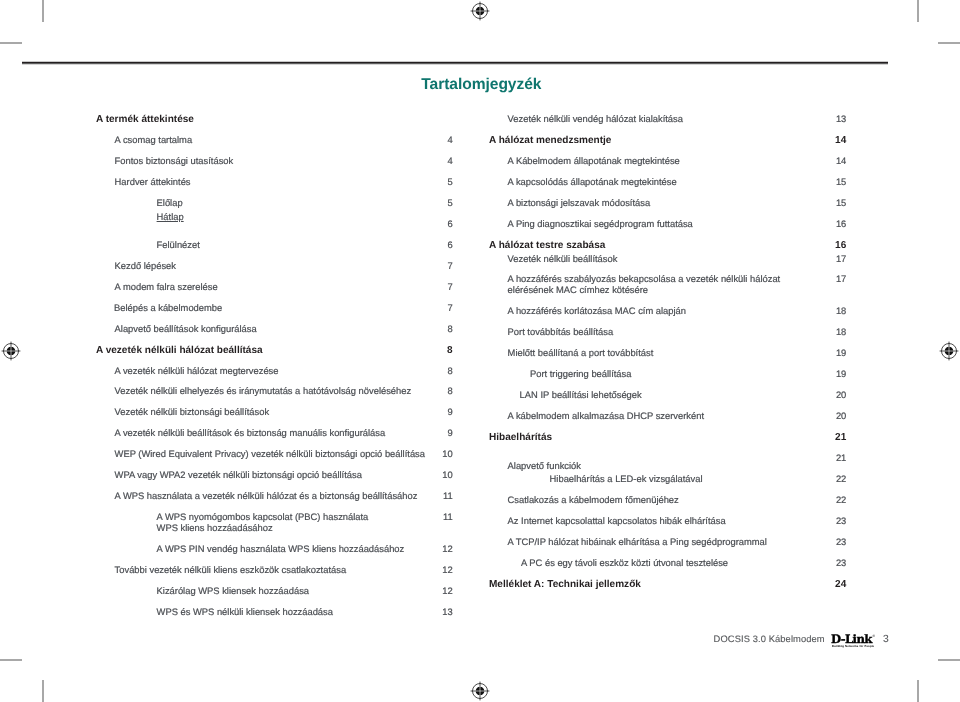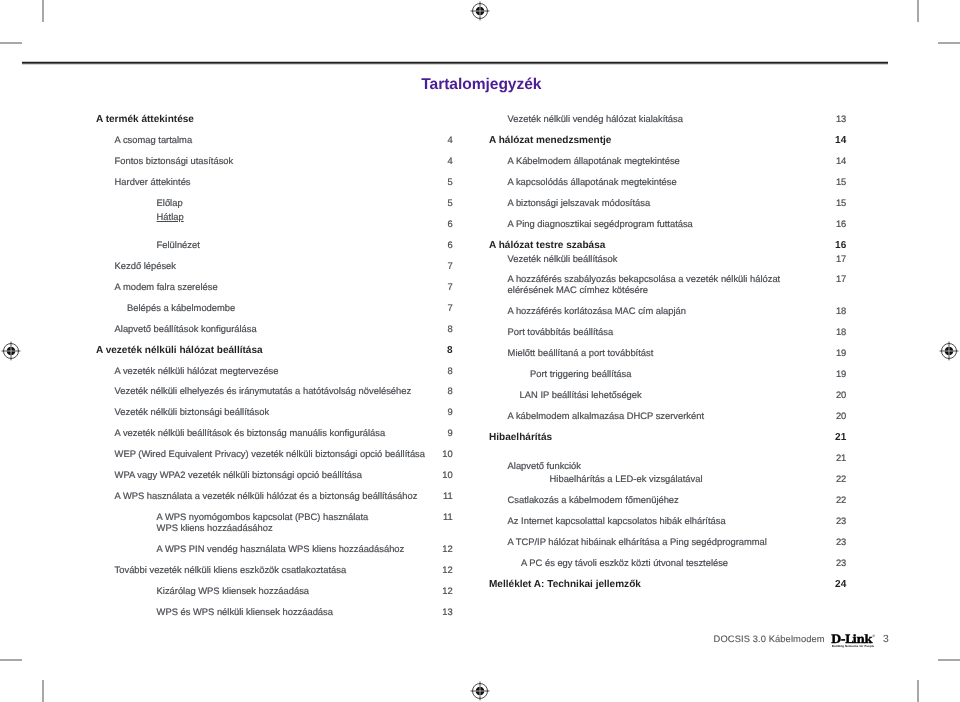--- a/index.html
+++ b/index.html
@@ -7,21 +7,21 @@
   .page *{transform:translateZ(0);}
   html,body{margin:0;padding:0;background:#ffffff;}
   body{width:960px;height:702px;overflow:hidden;
        font-family:"Liberation Sans", sans-serif;
        -webkit-font-smoothing:antialiased;text-rendering:geometricPrecision;font-kerning:normal;}
   .page{position:relative;width:960px;height:702px;background:#fff;transform:translateZ(0);}
   .cropmark{position:absolute;background:#a8a8a8;}
   .regmark{position:absolute;width:24px;height:24px;}
   .regsvg{display:block;}
   .rule{position:absolute;background:#231f20;}
-  .page-title{position:absolute;font-weight:bold;color:#4c1d95;font-size:15.6px;
+  .page-title{position:absolute;font-weight:bold;color:#0f766e;font-size:15.6px;
               letter-spacing:-0.05px;white-space:nowrap;}
   .toc-entry{position:absolute;white-space:pre;}
   .toc-entry.lvl1{font-weight:bold;color:#231f20;font-size:10.05px;}
   .toc-entry.lvl2,.toc-entry.lvl3{font-weight:normal;color:#494c51;font-size:9.37px;
                                   -webkit-text-stroke:0.2px #494c51;}
   .toc-page{position:absolute;text-align:right;white-space:nowrap;}
   .toc-page.lvl1{font-weight:bold;color:#231f20;font-size:10.05px;}
   .toc-page.lvl2,.toc-page.lvl3{font-weight:normal;color:#494c51;font-size:9.37px;
                                 -webkit-text-stroke:0.2px #494c51;}
   .foot-text{position:absolute;color:#56585b;font-size:9.35px;white-space:nowrap;letter-spacing:0.1px;-webkit-text-stroke:0.12px #56585b;}
@@ -125,21 +125,21 @@
       <div class="toc-entry lvl3" style="left: 156.6px; top: 198.02px;">Előlap</div>
       <div class="toc-page lvl3" style="left: 412.6px; width: 40px; top: 198.02px;">5</div>
       <div class="toc-entry lvl3" style="left: 156.6px; top: 212px; text-decoration: underline;">Hátlap</div>
       <div class="toc-page lvl3" style="left: 412.6px; width: 40px; top: 218.96px;">6</div>
       <div class="toc-entry lvl3" style="left: 156.6px; top: 239.9px;">Felülnézet</div>
       <div class="toc-page lvl3" style="left: 412.6px; width: 40px; top: 239.9px;">6</div>
       <div class="toc-entry lvl2" style="left: 114.6px; top: 260.84px;">Kezdő lépések</div>
       <div class="toc-page lvl2" style="left: 412.6px; width: 40px; top: 260.84px;">7</div>
       <div class="toc-entry lvl2" style="left: 114.6px; top: 281.78px;">A modem falra szerelése</div>
       <div class="toc-page lvl2" style="left: 412.6px; width: 40px; top: 281.78px;">7</div>
-      <div class="toc-entry lvl2" style="left: 127px; top: 302.72px;">Belépés a kábelmodembe</div>
+      <div class="toc-entry lvl2" style="left: 114px; top: 302.72px;">Belépés a kábelmodembe</div>
       <div class="toc-page lvl2" style="left: 412.6px; width: 40px; top: 302.72px;">7</div>
       <div class="toc-entry lvl2" style="left: 114.6px; top: 323.66px;">Alapvető beállítások konfigurálása</div>
       <div class="toc-page lvl2" style="left: 412.6px; width: 40px; top: 323.66px;">8</div>
       <div class="toc-entry lvl1" style="left: 96px; top: 344.69px;">A vezeték nélküli hálózat beállítása</div>
       <div class="toc-page lvl1" style="left: 412.6px; width: 40px; top: 344.69px;">8</div>
       <div class="toc-entry lvl2" style="left: 114.6px; top: 365.54px;">A vezeték nélküli hálózat megtervezése</div>
       <div class="toc-page lvl2" style="left: 412.6px; width: 40px; top: 365.54px;">8</div>
       <div class="toc-entry lvl2" style="left: 114.6px; top: 386.48px;">Vezeték nélküli elhelyezés és iránymutatás a hatótávolság növeléséhez</div>
       <div class="toc-page lvl2" style="left: 412.6px; width: 40px; top: 386.48px;">8</div>
       <div class="toc-entry lvl2" style="left: 114.6px; top: 407.42px;">Vezeték nélküli biztonsági beállítások</div>

